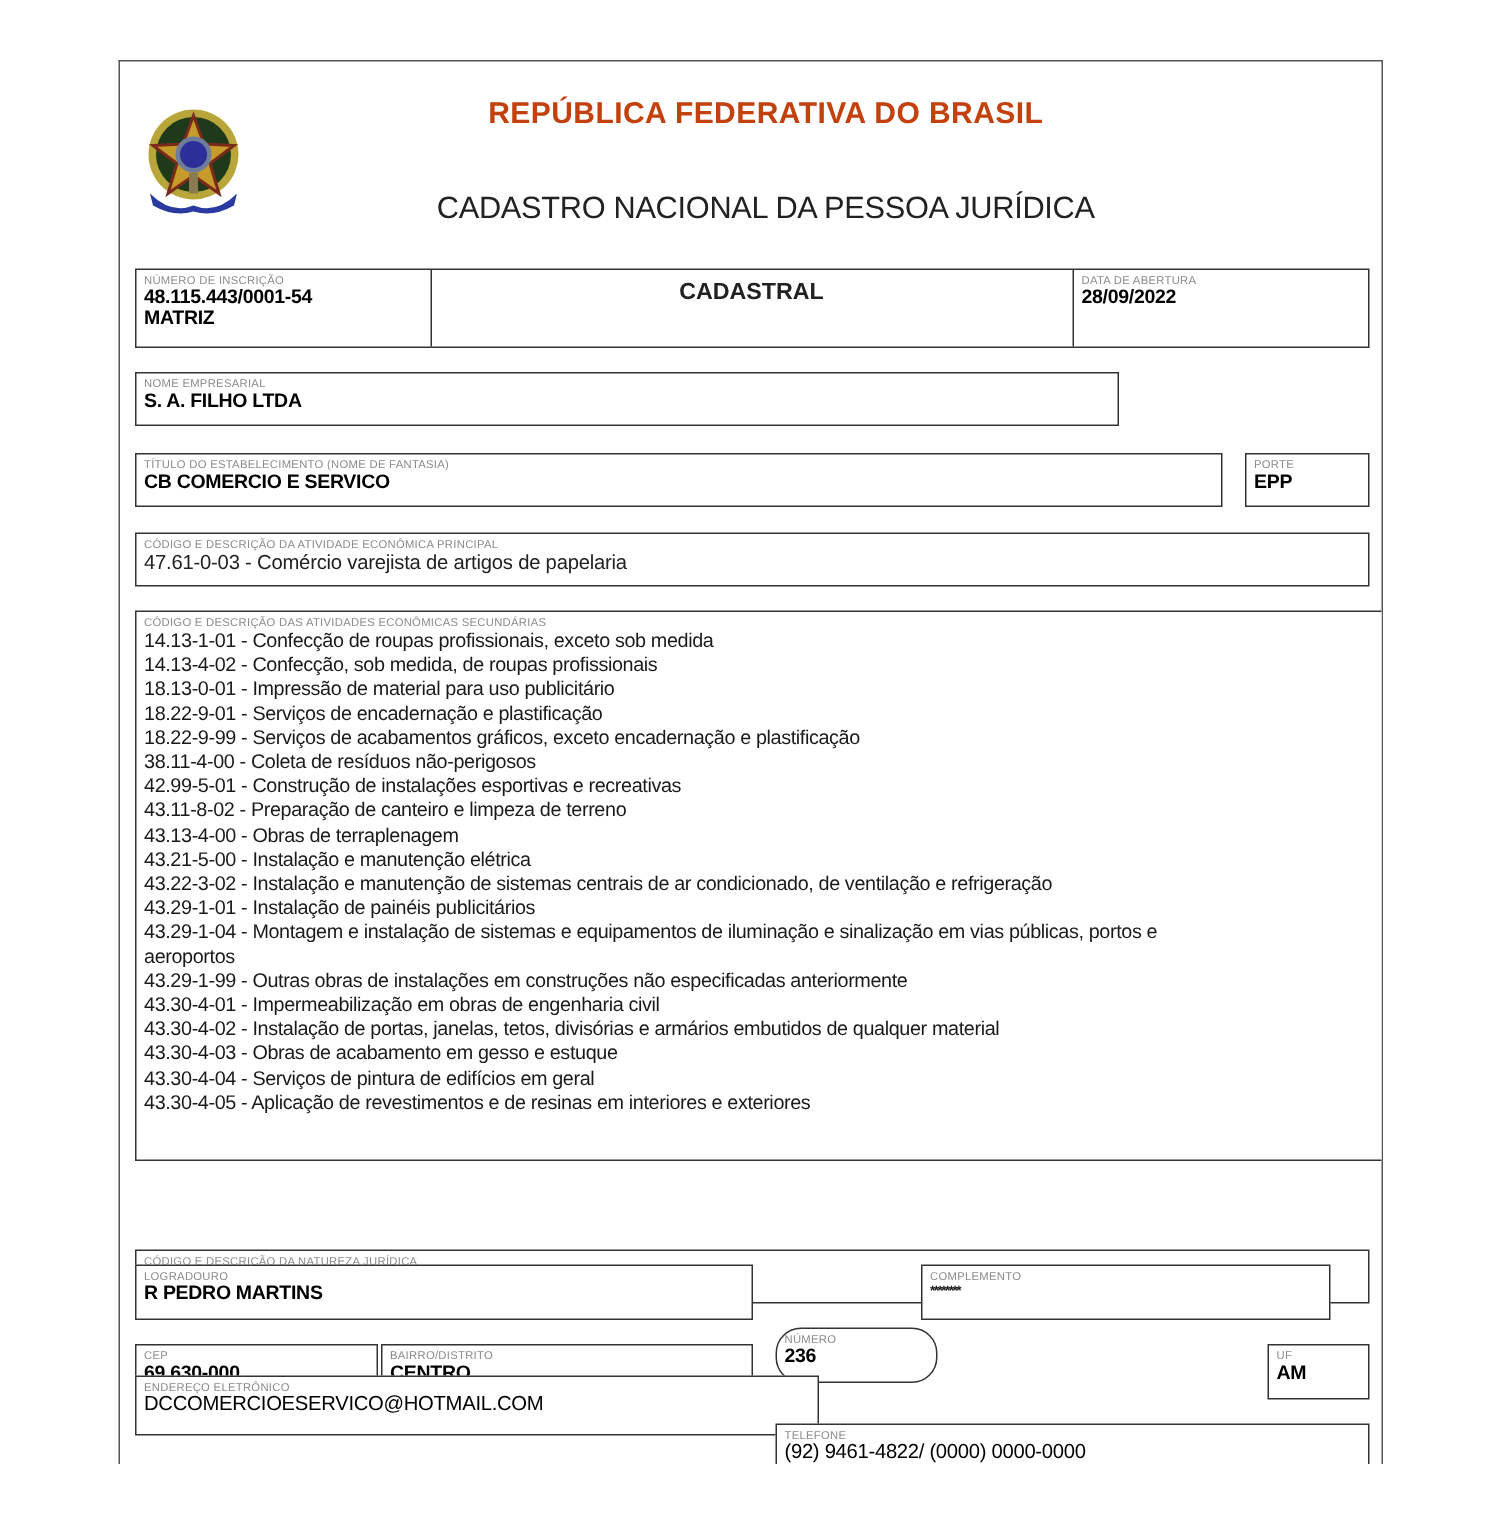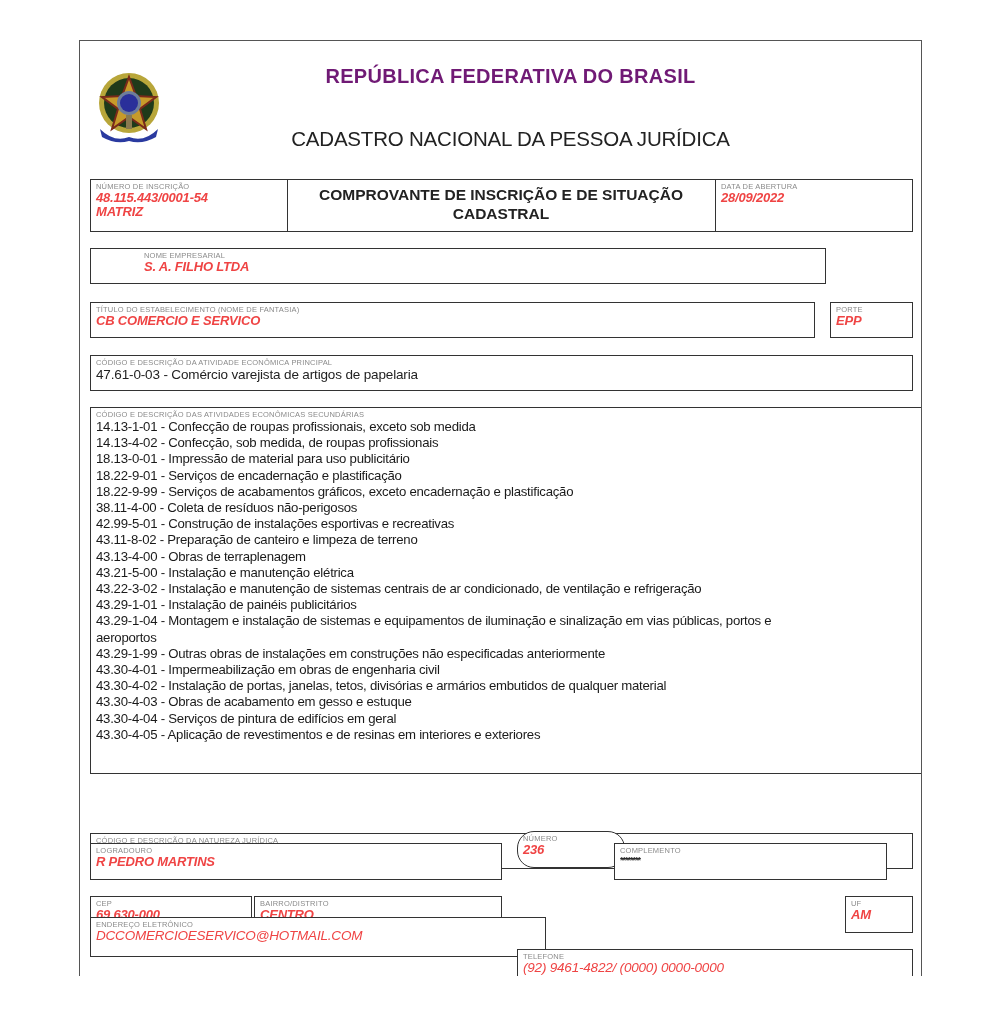--- a/index.html
+++ b/index.html
@@ -1,23 +1,23 @@
 <!DOCTYPE html>
 <html><head>
 <meta charset="utf-8">
 <style>
   html, body { margin:0; padding:0; background:#ffffff; }
   body { width:1003px; height:1024px; position:relative; overflow:hidden; font-family:"Liberation Sans", sans-serif; color:#1a1a1a; }
   .page { position:absolute; left:79px; top:40px; width:843px; height:936px; border:1.5px solid #555; border-bottom:none; box-sizing:border-box; overflow:hidden; background:#fff; }
   .crest { position:absolute; left:16px; top:30px; width:66px; height:74px; }
-  .h1 { position:absolute; left:0; right:0; top:24px; text-align:center; font-size:20px; font-weight:bold; letter-spacing:0.3px; color:#701a75; padding-left:20px; }
+  .h1 { position:absolute; left:0; right:0; top:24px; text-align:center; font-size:20px; font-weight:bold; letter-spacing:0.3px; color:#c2410c; padding-left:20px; }
   .h2 { position:absolute; left:0; right:0; top:86px; text-align:center; font-size:20.5px; color:#222; padding-left:20px; letter-spacing:-0.2px; }
   .box { position:absolute; border:1.8px solid #333; box-sizing:border-box; background:#fff; }
   .lbl { font-size:7.5px; color:#8a8a8a; text-transform:uppercase; letter-spacing:0.2px; line-height:9px; padding:2px 0 0 5px; white-space:nowrap; }
-  .val { font-size:13px; font-weight:bold; color:#ef4444; line-height:14px; padding-left:5px; white-space:nowrap; letter-spacing:-0.2px;font-style:italic; }
+  .val { font-size:13px; font-weight:bold; color:#000000; line-height:14px; padding-left:5px; white-space:nowrap; letter-spacing:-0.2px; }
   .title-cell { position:absolute; text-align:center; font-size:15.5px; font-weight:bold; color:#222; line-height:19px; }
   .act { font-size:13px; color:#222; line-height:16.1px; padding-left:5px; letter-spacing:-0.15px; font-stretch:condensed; }
   .list { font-size:13.2px; }
   .list div { line-height:16.2px; padding-left:5px; letter-spacing:-0.25px; }
   .star { font-size:9px; font-weight:bold; letter-spacing:-1px; padding-left:5px; line-height:10px; }
 </style>
 </head>
 <body>
 
 <div class="page">
@@ -35,30 +35,29 @@
   <div class="h1">REPÚBLICA FEDERATIVA DO BRASIL</div>
   <div class="h2">CADASTRO NACIONAL DA PESSOA JURÍDICA</div>
 
   <div class="box" style="left:10px; top:138px; width:823px; height:53px;">
     <div style="position:absolute; left:0; top:0; width:196px; height:100%; border-right:1.8px solid #333;">
       <div class="lbl">NÚMERO DE INSCRIÇÃO</div>
       <div class="val">48.115.443/0001-54</div>
       <div class="val">MATRIZ</div>
     </div>
     <div class="title-cell" style="left:196px; top:5px; width:428px;">
-      <div>COMPROVANTE DE INSCRIÇÃO E DE SITUAÇÃO</div>
       <div>CADASTRAL</div>
     </div>
     <div style="position:absolute; left:624px; top:0; width:197px; height:100%; border-left:1.8px solid #333;">
       <div class="lbl">DATA DE ABERTURA</div>
       <div class="val">28/09/2022</div>
     </div>
   </div>
 
-  <div class="box" style="left:10px; top:207px; width:736px; height:36px;padding-left:48px;">
+  <div class="box" style="left:10px; top:207px; width:656px; height:36px;">
     <div class="lbl">NOME EMPRESARIAL</div>
     <div class="val">S. A. FILHO LTDA</div>
   </div>
 
   <div class="box" style="left:10px; top:261px; width:725px; height:36px;">
     <div class="lbl">TÍTULO DO ESTABELECIMENTO (NOME DE FANTASIA)</div>
     <div class="val">CB COMERCIO E SERVICO</div>
   </div>
   <div class="box" style="left:750px; top:261px; width:83px; height:36px;">
     <div class="lbl">PORTE</div>
@@ -98,21 +97,21 @@
 
   <div class="box" style="left:10px; top:749px; width:823px; height:36px;margin-top:43px;">
     <div class="lbl">CÓDIGO E DESCRIÇÃO DA NATUREZA JURÍDICA</div>
     <div class="act" style="font-size:13.5px; font-weight:normal;">206-2 - Sociedade Empresária Limitada</div>
   </div>
 
   <div class="box" style="left:10px; top:802px; width:412px; height:37px;">
     <div class="lbl">LOGRADOURO</div>
     <div class="val">R PEDRO MARTINS</div>
   </div>
-  <div class="box" style="left:437px; top:790px; width:108px; height:37px;border-radius:17px;">
+  <div class="box" style="left:437px; top:844px; width:108px; height:37px;border-radius:17px;">
     <div class="lbl">NÚMERO</div>
     <div class="val">236</div>
   </div>
   <div class="box" style="left:534px; top:802px; width:273px; height:37px;">
     <div class="lbl">COMPLEMENTO</div>
     <div class="star">********</div>
   </div>
 
   <div class="box" style="left:10px; top:855px; width:162px; height:37px;">
     <div class="lbl">CEP</div>

